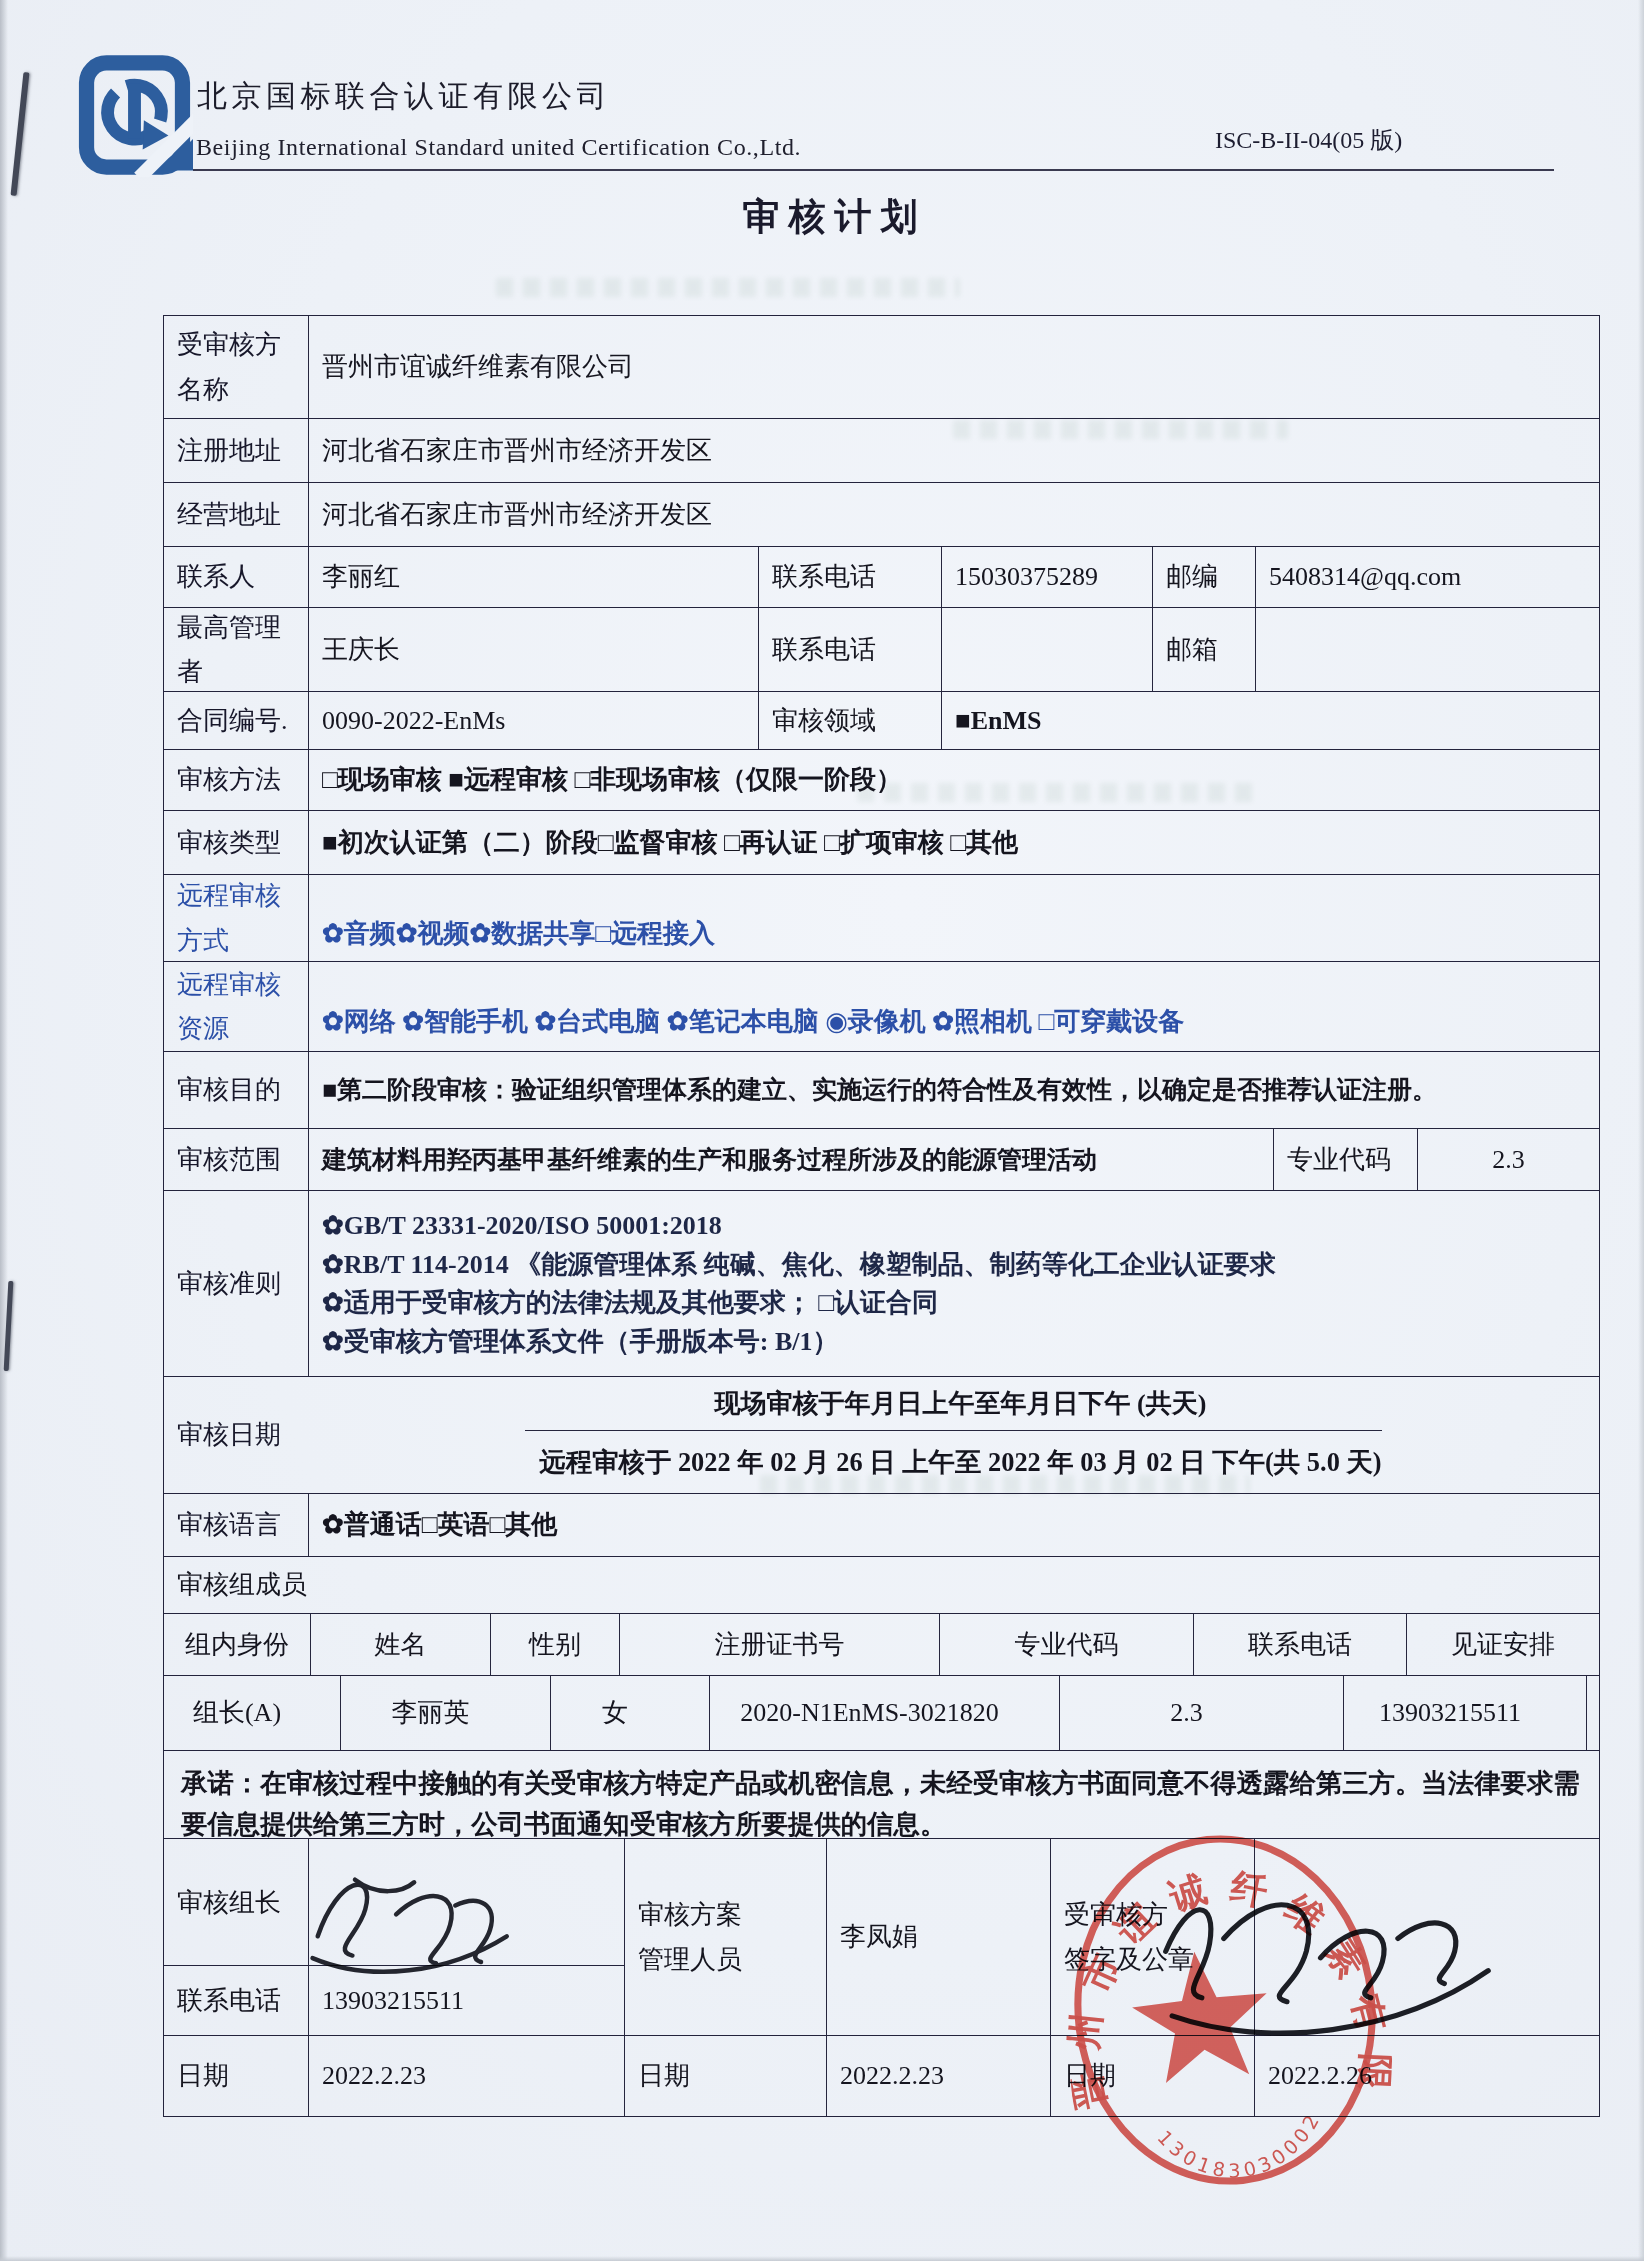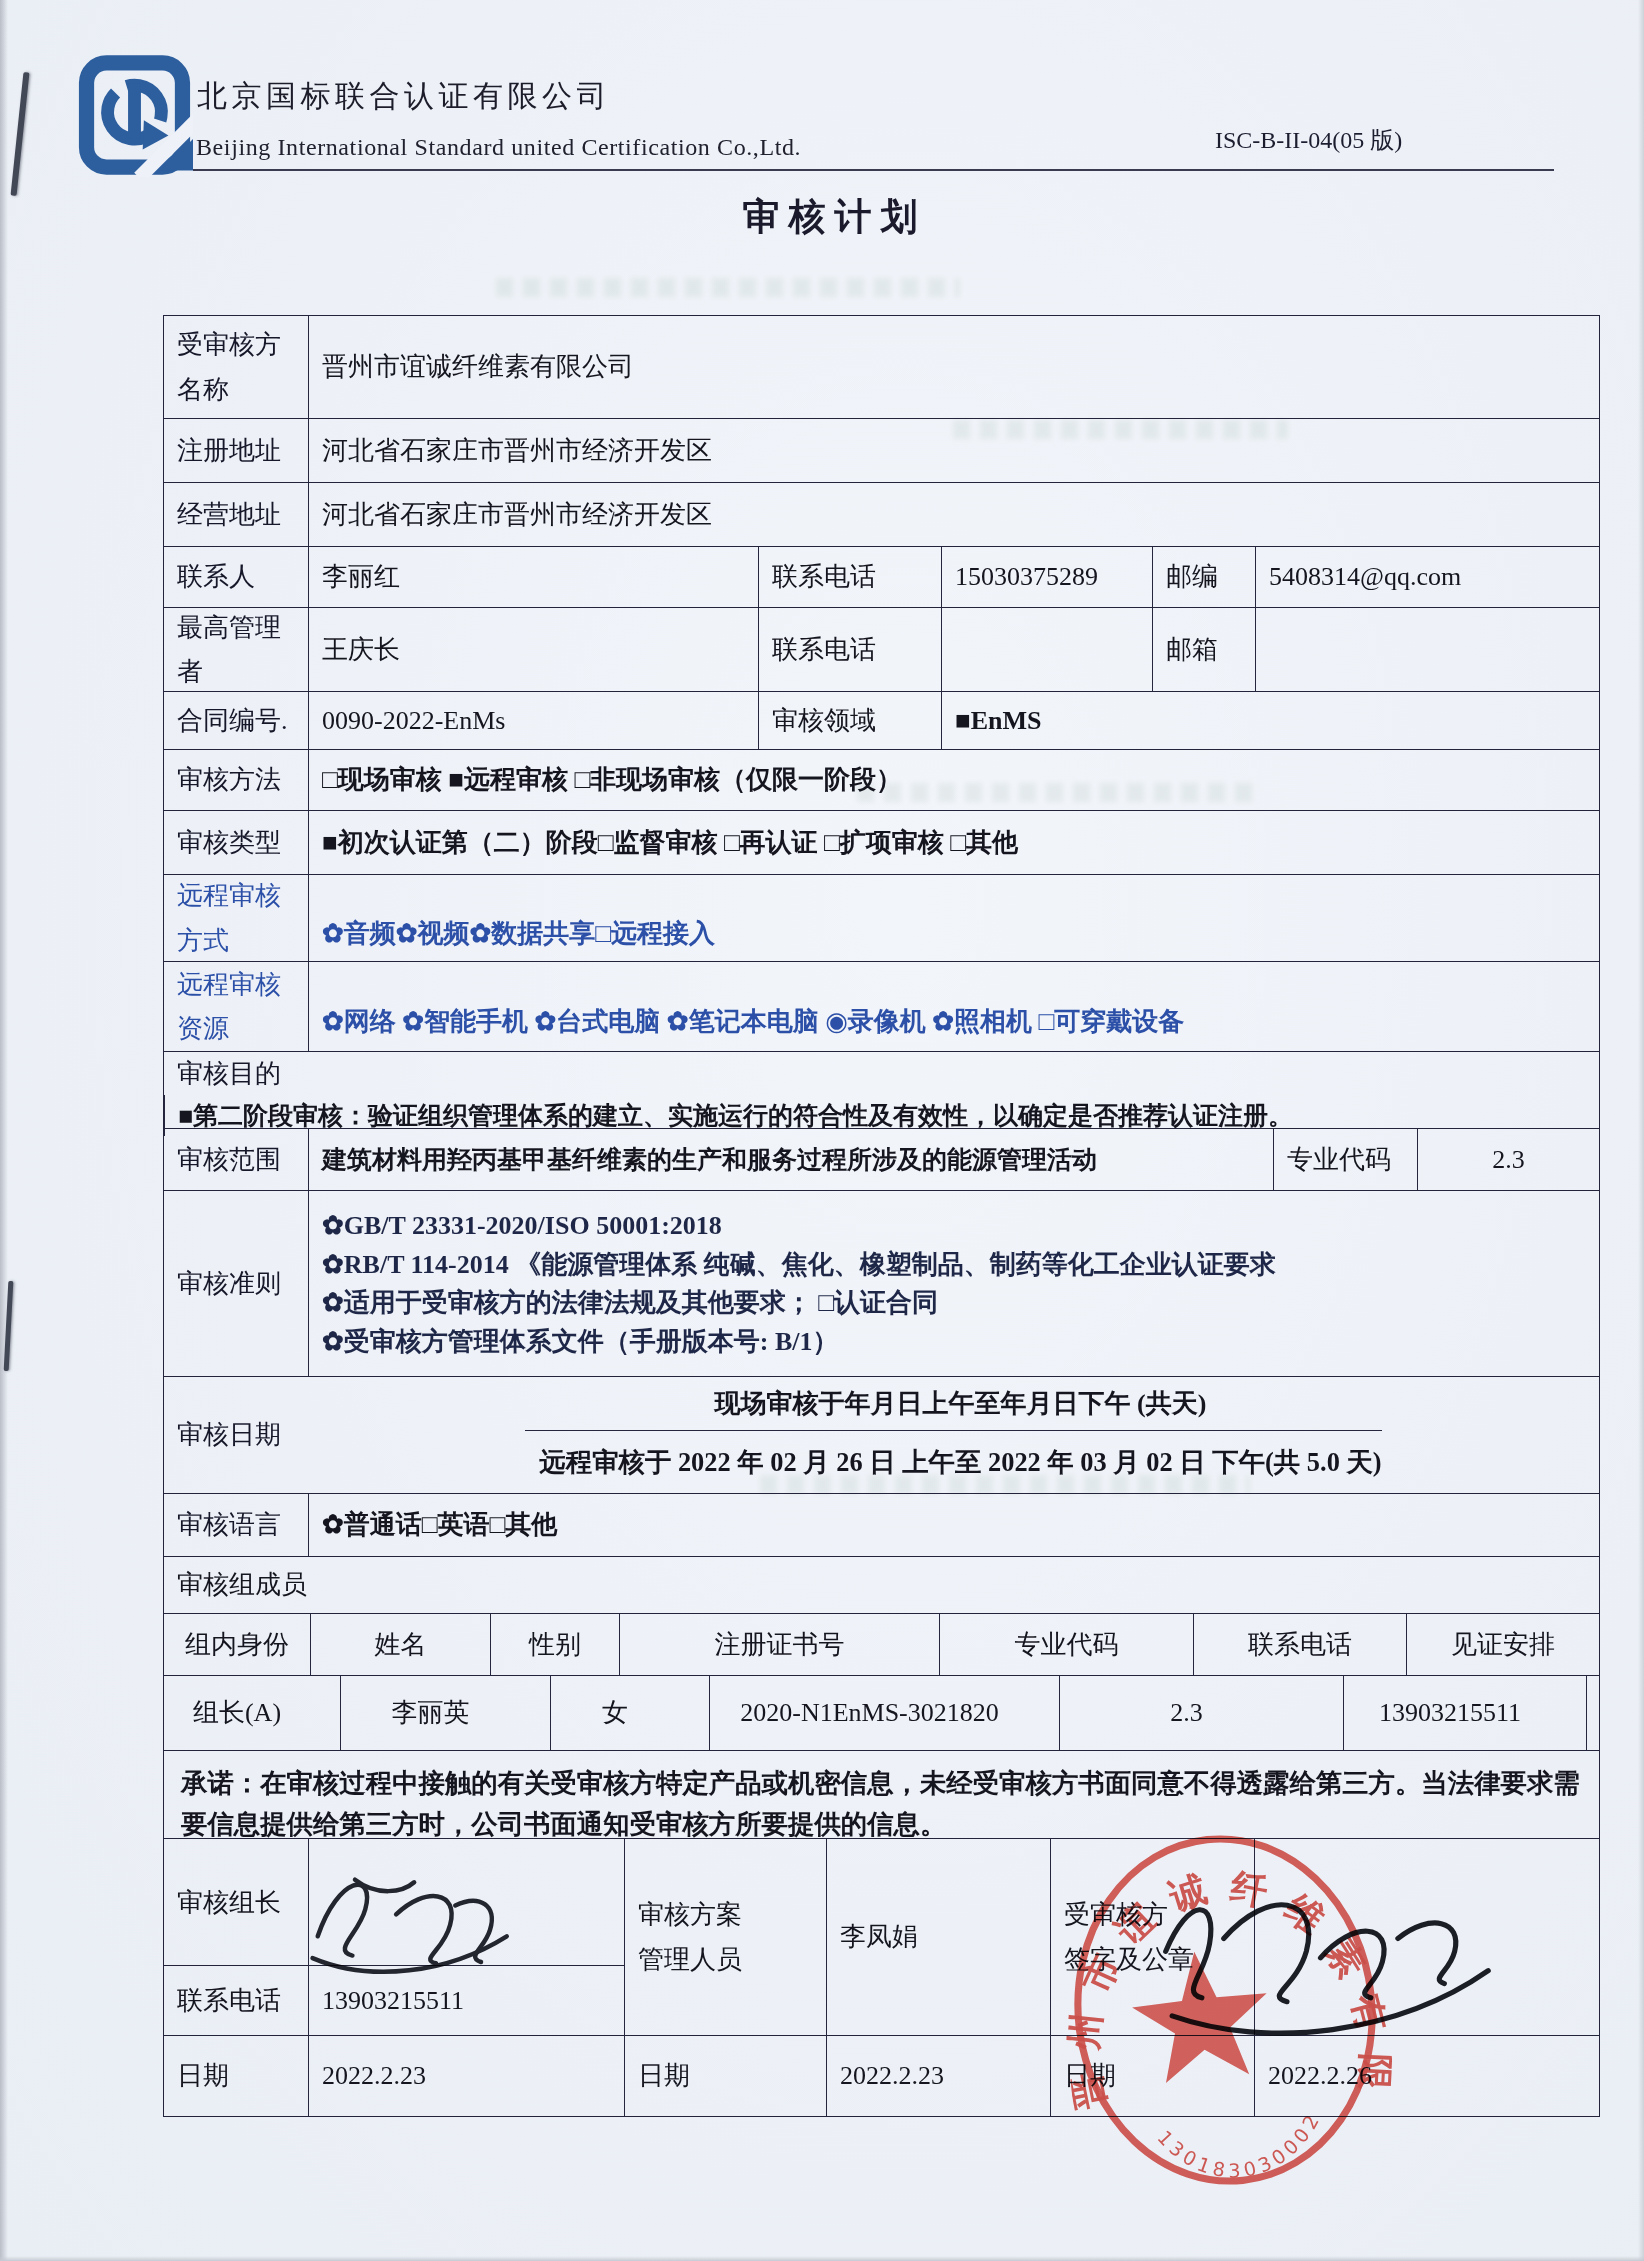--- a/index.html
+++ b/index.html
@@ -46,21 +46,21 @@
   .blue{color:#2c50a8;}
   .grow{flex:1;}
   .bold{font-weight:bold;}
   .semib{font-weight:600;}
   .navy{color:#1e2747;}
   .ctr{justify-content:center;text-align:center;padding-left:5.2px;padding-right:5.2px;}
 
   .h-r1{height:102px;} .h-r2{height:64px;} .h-r3{height:64px;}
   .h-r4{height:61px;}  .h-r5{height:84px;} .h-r6{height:58px;}
   .h-r7{height:64px;} .h-r8{height:61px;}  .h-r9{height:87px;}
-  .h-r10{height:90px;}.h-r11{height:77px;flex-direction:column;}.h-r12{height:62px;}
+  .h-r10{height:90px;}.h-r11{height:77px;}.h-r12{height:62px;}
   .h-r13{height:186px;}.h-r14{height:117px;}.h-r15{height:63px;}
   .h-r16{height:57px;} .h-r17{height:62px;} .h-r18{height:75px;gap:30px;}
   .h-r19{height:88px;}.h-r20{height:197px;}.h-r22{height:81px;}
 
   
   .cw-name{width:450px;flex:none;}
   .cw-phlab{width:183px;flex:none;}
   .cw-ph{width:211px;flex:none;}
   .cw-zip{width:103px;flex:none;}
   .kw-val{width:450px;flex:none;}

